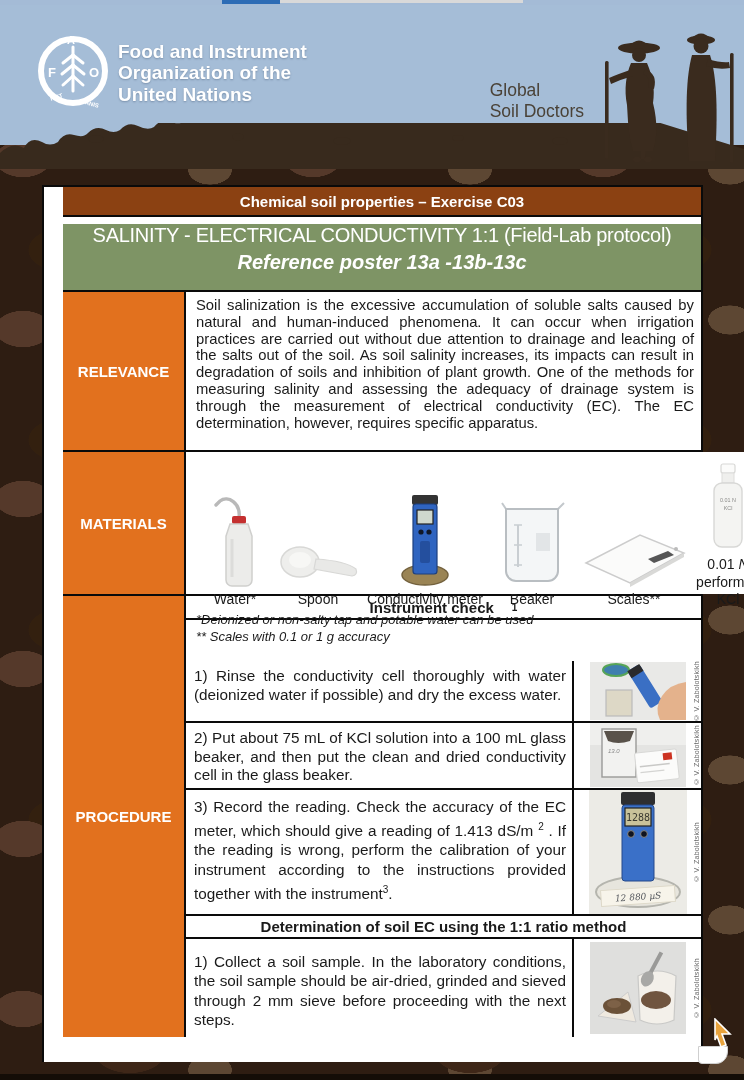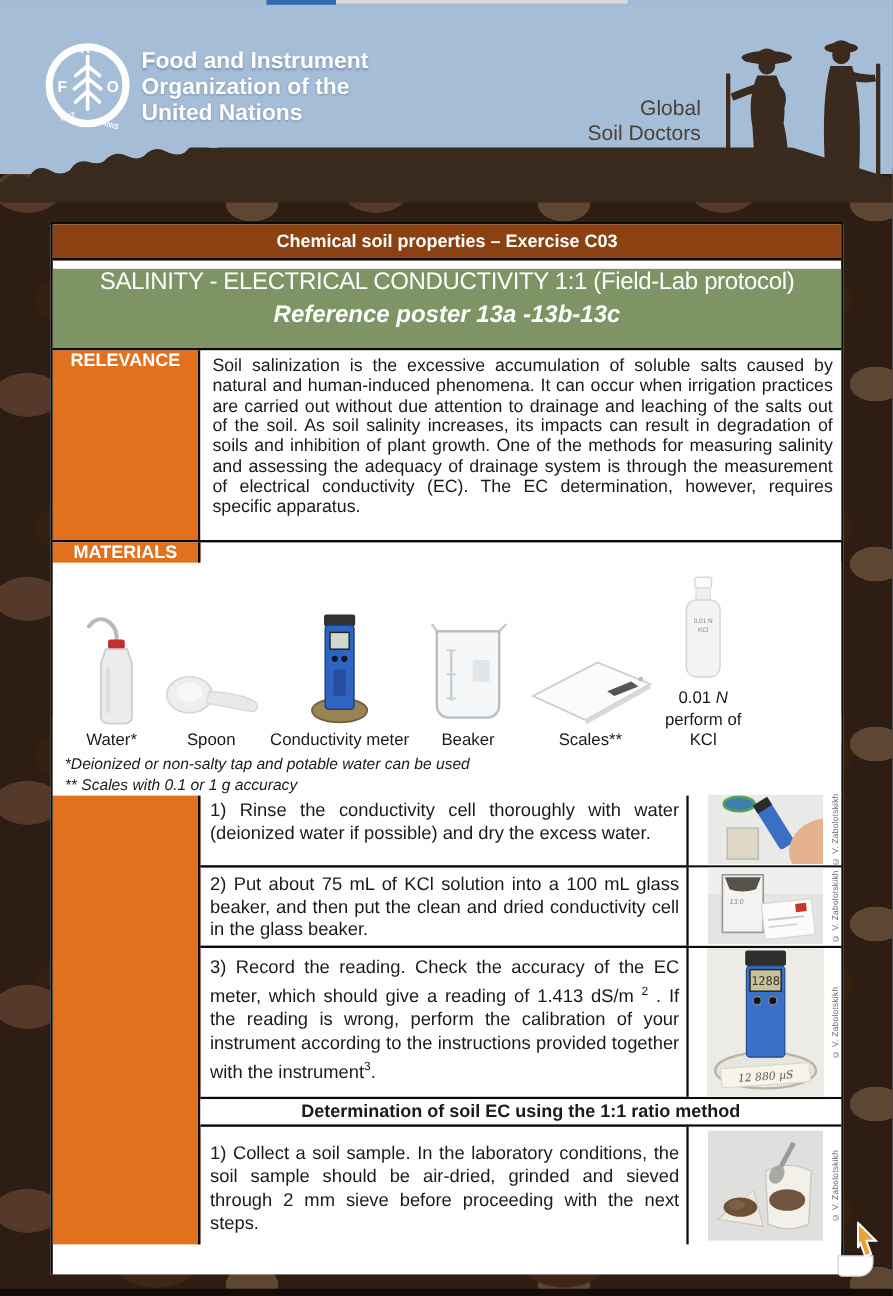--- a/index.html
+++ b/index.html
@@ -21,39 +21,39 @@
       radial-gradient(ellipse 40px 26px at 262px 96px, #4a3322 60%, transparent 61%),
       radial-gradient(ellipse 56px 36px at 180px 142px,#543c2b 60%, transparent 61%);
     background-size:290px 170px,340px 210px,260px 150px,310px 190px,280px 160px,330px 180px;}
   .bottom-strip{position:absolute;left:0;bottom:0;width:744px;height:6px;background:#140D07;z-index:30;}
 
   
   .banner{position:absolute;top:5px;left:0;width:744px;height:140px;background:#A5BDD7;}
   .fao-logo{position:absolute;left:34px;top:26px;}
   .fao-name{position:absolute;left:118px;top:36px;color:#fff;font-weight:bold;font-size:19px;line-height:1.12;
     text-shadow:0 1px 2px rgba(40,60,90,.35);}
-  .gsdp{position:absolute;right:160px;top:75px;text-align:right;color:#4a4237;font-size:17.5px;line-height:1.18;}
+  .gsdp{position:absolute;right:160px;top:75px;text-align:left;color:#4a4237;font-size:17.5px;line-height:1.18;}
   .silhouettes{position:absolute;right:-4px;top:22px;z-index:12;}
   .soil-edge{position:absolute;left:0;top:118px;z-index:10;}
 
   
   .doc-table{position:absolute;left:42px;top:185px;width:661px;height:877px;z-index:20;
-    border:2px solid #0a0a0a;border-bottom:none;box-sizing:border-box;background:#fff;color:#1a1a1a;}
+    border:2px solid #0a0a0a;border-bottom:none;box-sizing:border-box;background:#fff;color:#1a1a1a;padding-left:19px;}
   .row{box-sizing:border-box;}
   .row-exercise{height:30px;background:#8B4112;border-bottom:2px solid #0a0a0a;display:flex;align-items:center;justify-content:center;
     color:#fff;font-weight:bold;font-size:15px;}
   .row-title{height:68px;background:#7E9465;border-bottom:2px solid #0a0a0a;color:#fff;text-align:center;}
   .row-title .main{font-size:20px;letter-spacing:-0.3px;white-space:nowrap;margin-top:7px;}
   .row-title .sub{font-size:20px;font-weight:bold;font-style:italic;margin-top:4px;}
   .band{display:flex;border-bottom:2px solid #0a0a0a;box-sizing:border-box;}
   .band:last-child{border-bottom:none;}
   .label-cell{width:123px;min-width:123px;background:#E2711E;border-right:2px solid #0a0a0a;box-sizing:border-box;
-    display:flex;align-items:flex-start;justify-content:center;color:#fff;font-weight:bold;font-size:15px;}
+    display:flex;align-items:center;justify-content:center;color:#fff;font-weight:bold;font-size:15px;}
   .band-relevance{height:160px;}
-  .band-materials{height:144px;flex-direction:column;}
+  .band-materials{height:144px;}
   .band-procedure{height:441px;border-bottom:none;}
   .content-cell{flex:1;box-sizing:border-box;background:#fff;position:relative;}
   .relevance-text{margin:0;padding:5px 7px 0 10px;font-size:14.8px;line-height:16.8px;text-align:justify;}
 
   
   .mat-items{display:flex;align-items:flex-end;padding:8px 2px 0 12px;}
   .mat-item{display:flex;flex-direction:column;align-items:center;}
   .mat-icon{display:flex;align-items:flex-end;justify-content:center;height:96px;}
   .mat-label{font-size:14px;margin-top:4px;text-align:center;line-height:1.25;}
   .mat-notes{padding:2px 0 0 10px;font-size:13px;font-style:italic;line-height:1.35;}

